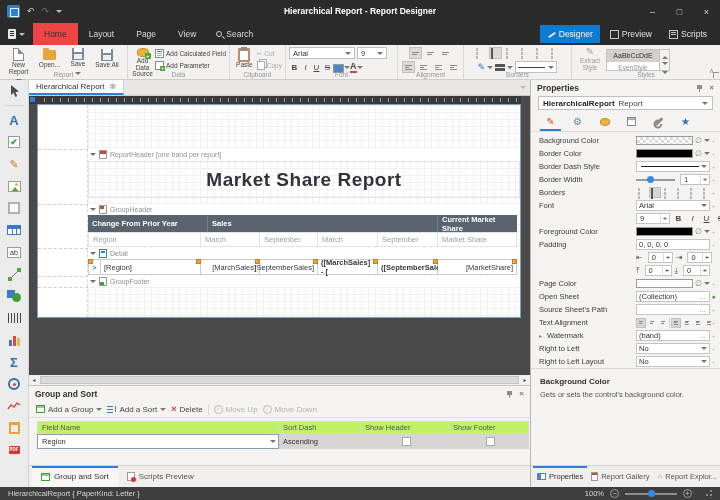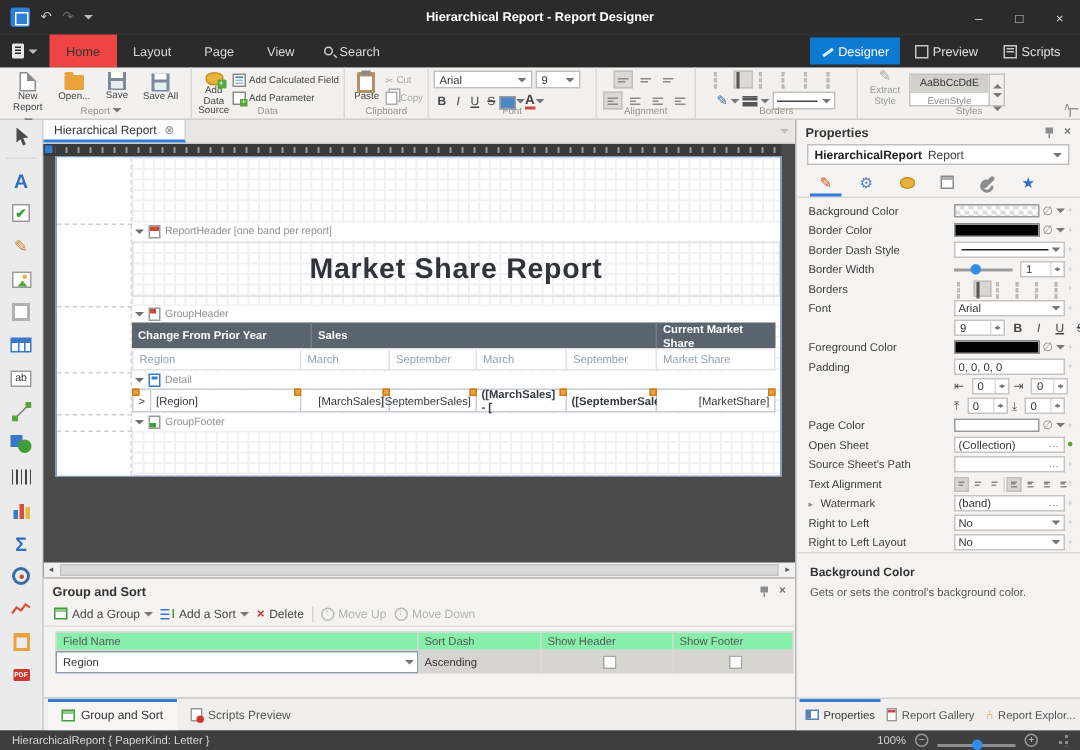--- a/index.html
+++ b/index.html
@@ -159,21 +159,21 @@
 .gsb.dis{color:#b3b3b3}
 .i-grp{width:9px;height:8px;border:1px solid #3f9e3a;background:linear-gradient(#8fc98b 0 2px,#fff 2px)}
 .i-srt{width:9px;height:8px;position:relative}
 .i-srt::before{content:"";position:absolute;left:0;top:1px;width:6px;height:1px;background:#3a78c9;box-shadow:0 3px 0 #3a78c9,0 6px 0 #3a78c9}
 .i-srt::after{content:"";position:absolute;right:0;top:1px;width:1px;height:6px;background:#3f9e3a}
 .xred{color:#cc3a2f;font-weight:bold;font-size:9px}
 .circ{width:9px;height:9px;border-radius:50%;border:1px solid #b9b9b9;color:#b9b9b9;font-size:6px;line-height:7px;text-align:center}
 .vsep{width:1px;height:11px;background:#d8d5d2}
 .gsgrid{margin:3px 0 0 8px;font-size:7.5px}
 .ghrow{display:flex;height:13px}
-.ghc{background:#86efac;border:1px solid #d9d6d3;border-left:none;color:#555;display:flex;align-items:center;padding-left:4px}
+.ghc{background:#bef264;border:1px solid #d9d6d3;border-left:none;color:#555;display:flex;align-items:center;padding-left:4px}
 .ghc:first-child{border-left:1px solid #d9d6d3}
 .gdrow{display:flex;height:15px}
 .gdc{border:1px solid #d9d6d3;border-top:none;border-left:none;background:#d7d5d2;display:flex;align-items:center;padding-left:4px;color:#333}
 .gdc.edit{background:#fff;border:1px solid #8f9bab;padding-left:4px}
 .gdc.edit .ddt{margin-left:auto;margin-right:2px}
 .cbx{width:9px;height:9px;border:1px solid #a8a8a8;background:#fff;margin:0 auto}
 
 .docktabs{position:absolute;left:29px;top:465px;width:501px;height:22px;background:#f0efed;border-top:1px solid #d5d2cf;display:flex;padding-left:3px}
 .ltab{display:flex;align-items:center;gap:4px;padding:0 9px;font-size:8px;color:#555;position:relative}
 .ltab.active{color:#333;background:#f7f6f4}
@@ -234,21 +234,21 @@
 .pdesc p{font-size:7.5px;color:#555;margin-top:4px;line-height:9px}
 .ptabs2{height:22px;border-top:1px solid #d5d2cf;display:flex;align-items:center;padding:0 2px;background:#f0efed}
 .btab{display:flex;align-items:center;gap:3px;padding:0 4px;font-size:7.5px;color:#555;height:100%;position:relative;white-space:nowrap}
 .btab.active{color:#333}
 .btab.active::before{content:"";position:absolute;left:0;right:0;top:0;height:2px;background:#2f7fd6}
 .i-props{width:9px;height:7px;border:1px solid #5a82b5;background:linear-gradient(90deg,#5a82b5 0 3px,#fff 3px)}
 .i-gall{width:7px;height:9px;border:1px solid #9a9a9a;background:#fff;box-shadow:inset 0 2px 0 #c94a3a}
 .i-expl{color:#e8882a;font-size:8px;line-height:8px}
 
 .statusbar{position:absolute;left:0;top:487px;width:720px;height:13px;background:#3e3e3e;display:flex;align-items:center;padding:0 8px;color:#d6d6d6;font-size:7.5px}
-.zoomc{margin-left:auto;display:flex;align-items:flex-end;gap:6px}
+.zoomc{margin-left:auto;display:flex;align-items:center;gap:6px}
 .zbtn{width:9px;height:9px;border-radius:50%;border:1px solid #9a9a9a;color:#cfcfcf;font-size:7px;line-height:7px;text-align:center}
 .ztrack{width:52px;height:2px;background:#8f8f8f;position:relative}
 .ztrack .knob{position:absolute;left:45%;top:-3px;width:7px;height:7px;border-radius:50%;background:#2f8fe8}
 .grip{width:8px;height:8px;margin-left:6px;background:
  radial-gradient(circle at 7px 1px,#8a8a8a 1px,transparent 1.2px),
  radial-gradient(circle at 7px 5px,#8a8a8a 1px,transparent 1.2px),
  radial-gradient(circle at 3px 5px,#8a8a8a 1px,transparent 1.2px),
  radial-gradient(circle at 7px 8px,#8a8a8a 0,transparent 1.2px)}
 </style>
 </head>

